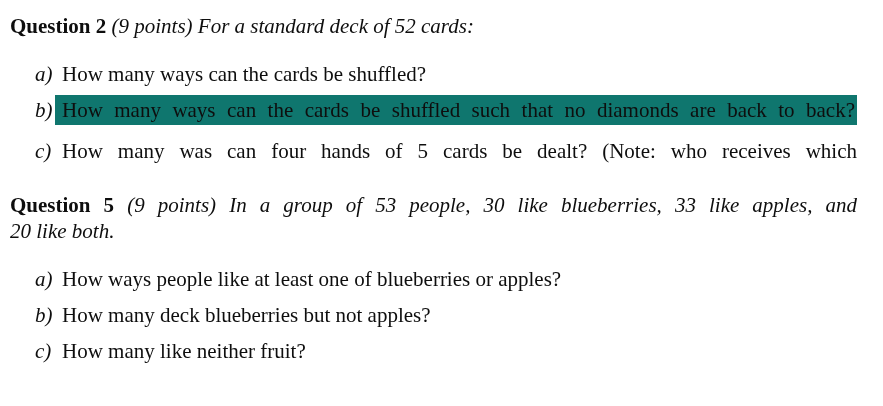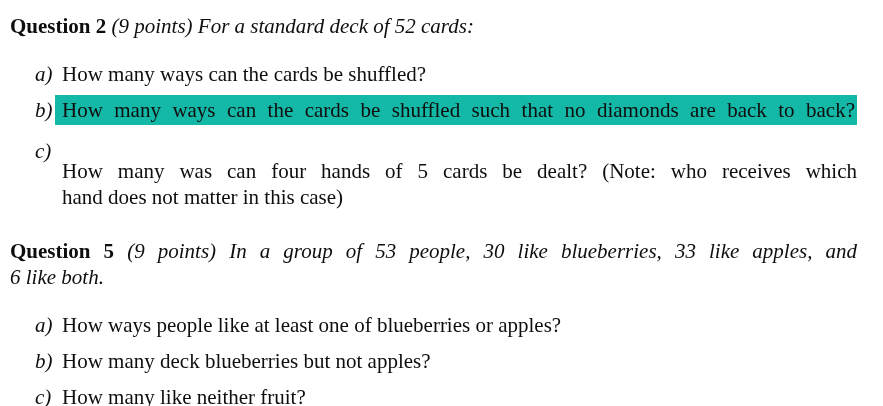--- a/index.html
+++ b/index.html
@@ -51,21 +51,20 @@
   }
   .itext {
     flex: 1;
   }
   .line {
     display: block;
   }
   .fullline {
     text-align: justify;
     text-align-last: justify;
-    margin-top: 20px;
   }
   .highlighted {
     
     padding: 2px 2px 2px 7px;
     margin: -2px 0 -2px -7px;
   }
   .q3heading {
     margin-top: 28px;
   }
 </style>
@@ -76,34 +75,33 @@
 
   <p class="heading"><span class="qtitle">Question 2</span> <span class="qintro">(9 points) For a standard deck of 52 cards:</span></p>
 
   <div class="item first">
     <span class="ilabel">a)</span>
     <span class="itext">How many ways can the cards be shuffled?</span>
   </div>
 
   <div class="item">
     <span class="ilabel">b)</span>
-    <span class="itext fullline highlighted" style="background-color: #14b8a6;">How many ways can the cards be shuffled such that no diamonds are back to back?</span>
+    <span class="itext fullline highlighted" style="background-color: #0f766e;">How many ways can the cards be shuffled such that no diamonds are back to back?</span>
   </div>
 
   <div class="item c2">
     <span class="ilabel">c)</span>
     <span class="itext">
       <span class="line fullline">How many was can four hands of 5 cards be dealt? (Note: who receives which</span>
-      <span class="line">hand does not matter in this case)</span>
     </span>
   </div>
 
   <p class="heading q3heading">
     <span class="line fullline"><span class="qtitle">Question 5</span> <span class="qintro">(9 points) In a group of 53 people, 30 like blueberries, 33 like apples, and</span></span>
-    <span class="line qintro">6 like both.</span>
+    <span class="line qintro">20 like both.</span>
   </p>
 
   <div class="item first">
     <span class="ilabel">a)</span>
     <span class="itext">How ways people like at least one of blueberries or apples?</span>
   </div>
 
   <div class="item">
     <span class="ilabel">b)</span>
     <span class="itext">How many deck blueberries but not apples?</span>

